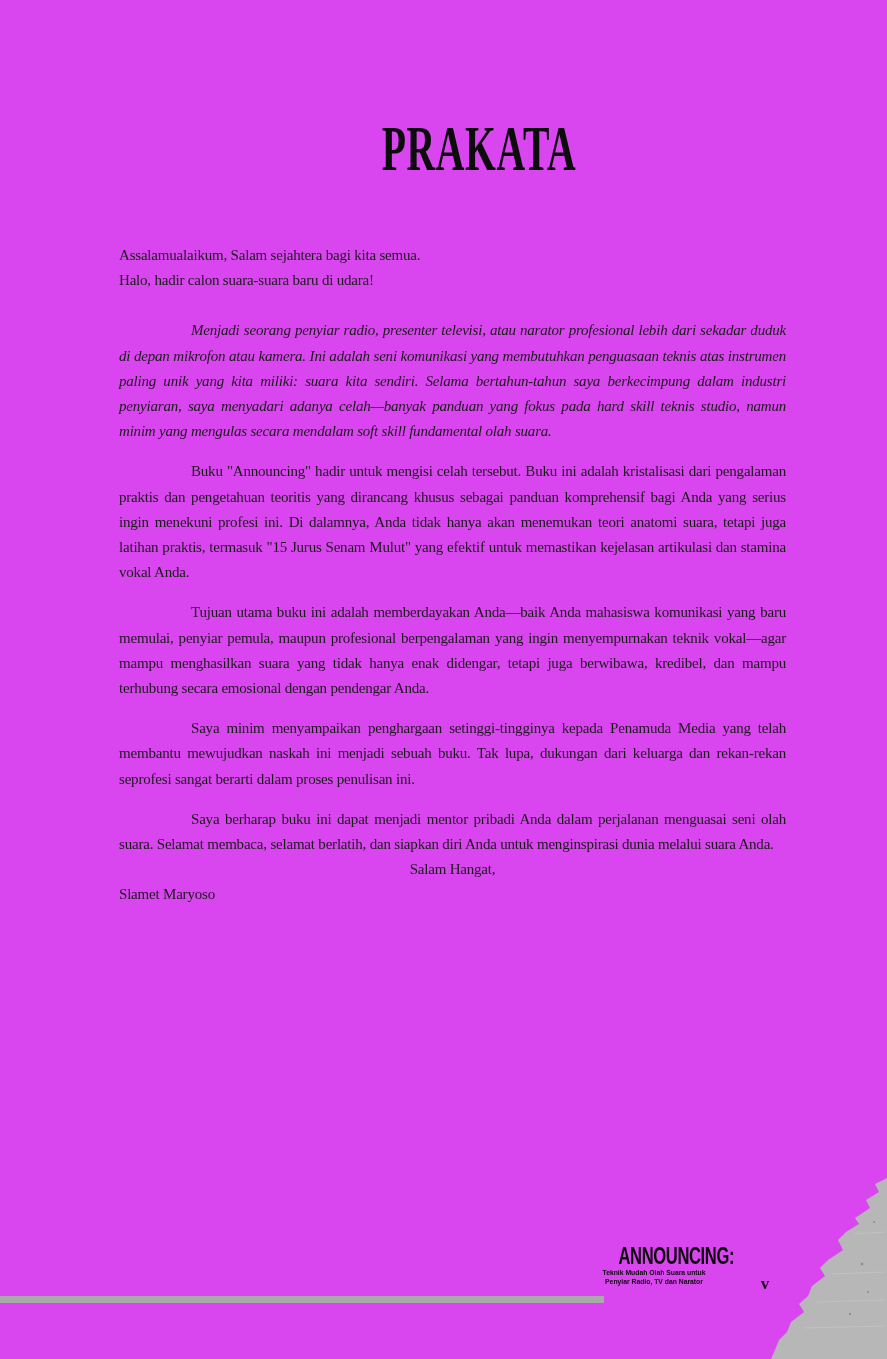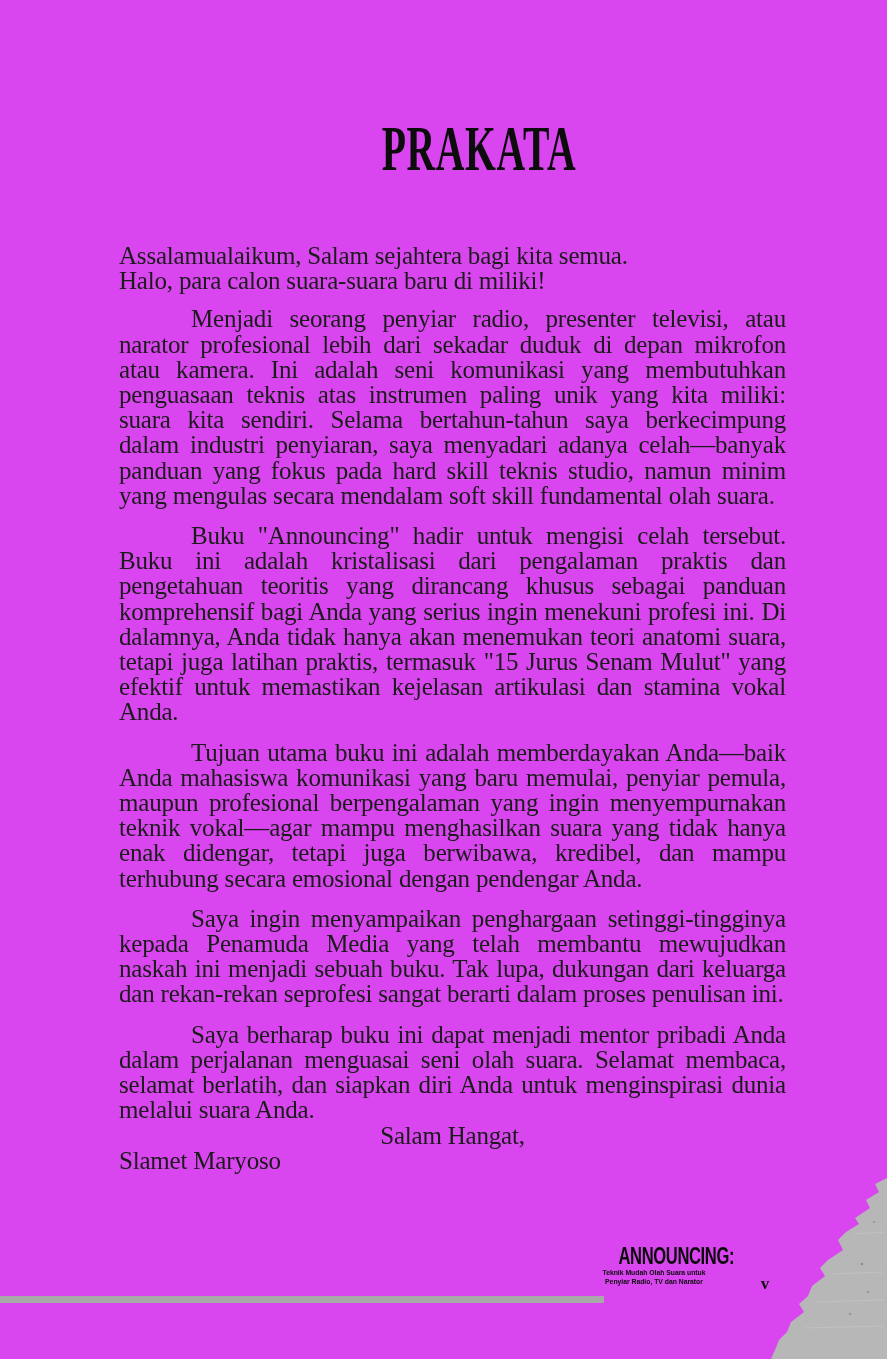--- a/index.html
+++ b/index.html
@@ -35,35 +35,35 @@
     transform-origin: 50% 50%;
     white-space: nowrap;
   }
 
   
   .body-copy {
     position: absolute;
     top: 243px;
     left: 119px;
     width: 667px;
-    font-size: 25px;
+    font-size: 15px;
     line-height: 25.2px;
     letter-spacing: -0.2px;
   }
   .body-copy p { margin: 0; }
   .greeting p {
     text-align: left;
     text-indent: 0;
   }
   .paragraphs p {
     text-align: justify;
     text-indent: 72px;
     margin-top: 15px;
   }
-  .paragraphs p:first-child { margin-top: 13px; }
+  .paragraphs p:first-child { margin-top: 25px; font-style: italic; }
   .closing {
     margin-top: 27px;
     text-align: center;
   }
   .author {
     margin-top: 53px;
     text-align: left;
   }
 
   
@@ -125,28 +125,28 @@
 </head>
 <body>
 
 <div class="page">
 
   <h1 class="page-title">PRAKATA</h1>
 
   <div class="body-copy">
     <div class="greeting">
         <p>Assalamualaikum, Salam sejahtera bagi kita semua.</p>
-        <p>Halo, para calon suara-suara baru di miliki!</p>
+        <p>Halo, hadir calon suara-suara baru di udara!</p>
       </div>
 
     <div class="paragraphs">
         <p>Menjadi seorang penyiar radio, presenter televisi, atau narator profesional lebih dari sekadar duduk di depan mikrofon atau kamera. Ini adalah seni komunikasi yang membutuhkan penguasaan teknis atas instrumen paling unik yang kita miliki: suara kita sendiri. Selama bertahun-tahun saya berkecimpung dalam industri penyiaran, saya menyadari adanya celah—banyak panduan yang fokus pada hard skill teknis studio, namun minim yang mengulas secara mendalam soft skill fundamental olah suara.</p>
         <p>Buku "Announcing" hadir untuk mengisi celah tersebut. Buku ini adalah kristalisasi dari pengalaman praktis dan pengetahuan teoritis yang dirancang khusus sebagai panduan komprehensif bagi Anda yang serius ingin menekuni profesi ini. Di dalamnya, Anda tidak hanya akan menemukan teori anatomi suara, tetapi juga latihan praktis, termasuk "15 Jurus Senam Mulut" yang efektif untuk memastikan kejelasan artikulasi dan stamina vokal Anda.</p>
         <p>Tujuan utama buku ini adalah memberdayakan Anda—baik Anda mahasiswa komunikasi yang baru memulai, penyiar pemula, maupun profesional berpengalaman yang ingin menyempurnakan teknik vokal—agar mampu menghasilkan suara yang tidak hanya enak didengar, tetapi juga berwibawa, kredibel, dan mampu terhubung secara emosional dengan pendengar Anda.</p>
-        <p>Saya ingin menyampaikan penghargaan setinggi-tingginya kepada Penamuda Media yang telah membantu mewujudkan naskah ini menjadi sebuah buku. Tak lupa, dukungan dari keluarga dan rekan-rekan seprofesi sangat berarti dalam proses penulisan ini.</p>
+        <p>Saya minim menyampaikan penghargaan setinggi-tingginya kepada Penamuda Media yang telah membantu mewujudkan naskah ini menjadi sebuah buku. Tak lupa, dukungan dari keluarga dan rekan-rekan seprofesi sangat berarti dalam proses penulisan ini.</p>
         <p>Saya berharap buku ini dapat menjadi mentor pribadi Anda dalam perjalanan menguasai seni olah suara. Selamat membaca, selamat berlatih, dan siapkan diri Anda untuk menginspirasi dunia melalui suara Anda.</p>
       </div>
 
     <p class="closing">Salam Hangat,</p>
 
     <p class="author">Slamet Maryoso</p>
   </div>
 
   <div class="footer-rule"></div>
 

